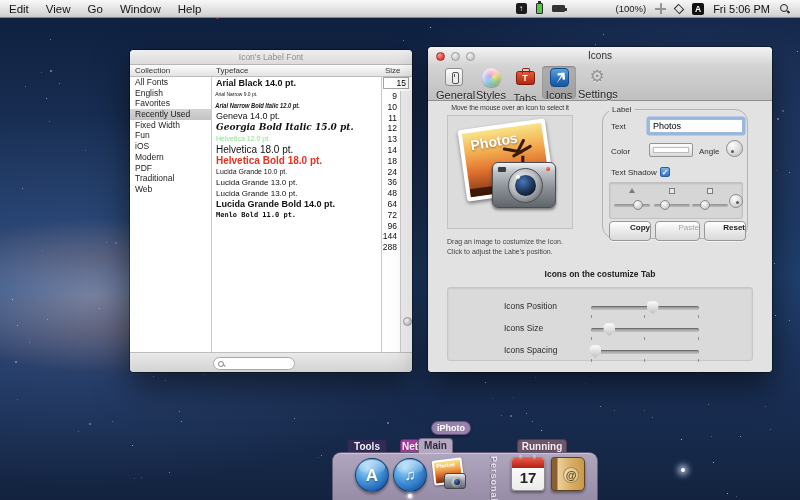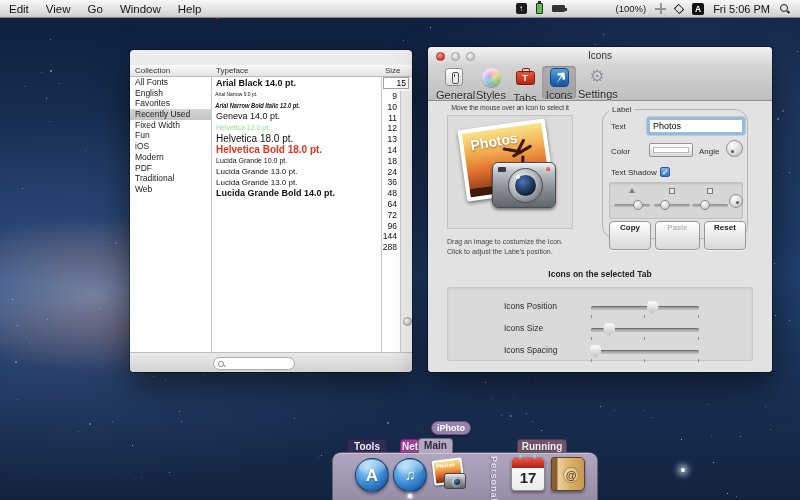--- a/index.html
+++ b/index.html
@@ -42,23 +42,23 @@
     line-height:12px; text-align:center; font-weight:bold; }
   .clock { font-size:11px; color:#111; }
   .mi-spot { position:relative; width:11px; height:11px; }
   .mi-spot::before { content:""; position:absolute; left:1px; top:1px; width:6px; height:6px;
     border:1.5px solid #222; border-radius:50%; }
   .mi-spot::after { content:""; position:absolute; left:8px; top:8px; width:3px; height:1.5px;
     background:#222; transform:rotate(45deg); }
 
   
   .window { position:absolute; border-radius:4px; box-shadow:0 14px 34px rgba(0,0,0,.55), 0 0 0 1px rgba(0,0,0,.35); }
-  .btn { position:absolute; height:29px; border:1px solid #979797; border-radius:4px;
+  .btn { position:absolute; height:20px; border:1px solid #979797; border-radius:4px;
     background:linear-gradient(180deg,#fff,#ececec 45%,#d9d9d9); font-size:8px; font-weight:bold;
-    color:#222; text-align:center; line-height:12px; box-shadow:0 1px 0 rgba(255,255,255,.6); }
+    color:#222; text-align:right; line-height:12px; box-shadow:0 1px 0 rgba(255,255,255,.6); }
   .btn.disabled { color:#a6a6a6; font-weight:normal; }
 
   
   .font-panel { left:130px; top:50px; width:282px; height:322px; background:#ececec; }
   .fp-titlebar { position:absolute; left:0; top:0; width:100%; height:15px; border-radius:4px 4px 0 0;
     background:linear-gradient(180deg,#efefef,#dcdcdc); border-bottom:1px solid #b6b6b6;
     text-align:center; font-size:8.5px; line-height:15px; color:#8f8f8f; }
   .fp-header { position:absolute; left:0; top:15px; width:100%; height:12px;
     background:linear-gradient(180deg,#fbfbfb,#e3e3e3); border-bottom:1px solid #bdbdbd;
     font-size:8px; color:#333; }
@@ -428,20 +428,21 @@
       </span>
       <span class="mi-move"></span>
       <span class="mi-diamond"></span>
       <span class="mi-inputa">A</span>
       <span class="clock">Fri 5:06 PM</span>
       <span class="mi-spot"></span>
     </div>
   </div>
 
   <div class="window font-panel">
+    <div class="fp-titlebar">Icon's Label Font</div>
     <div class="fp-header">
       <span style="left:5px">Collection</span>
       <span style="left:86px">Typeface</span>
       <span style="left:255px">Size</span>
     </div>
     <div class="fp-body">
       <div class="col-collection">
           <div class="fp-row">All Fonts</div>
           <div class="fp-row">English</div>
           <div class="fp-row">Favorites</div>
@@ -452,27 +453,29 @@
           <div class="fp-row">Modern</div>
           <div class="fp-row">PDF</div>
           <div class="fp-row">Traditional</div>
           <div class="fp-row">Web</div>
         </div>
       <div class="col-typeface">
           <div class="fp-trow" style="font-size: 9px; font-weight: bold;">Arial Black 14.0 pt.</div>
           <div class="fp-trow narrow" style="font-size: 6px;">Arial Narrow 9.0 pt.</div>
           <div class="fp-trow narrow" style="font-size: 7px; font-weight: bold; font-style: italic;">Arial Narrow Bold Italic 12.0 pt.</div>
           <div class="fp-trow" style="font-size: 9px;">Geneva 14.0 pt.</div>
+          <div class="fp-trow" style="font-size: 9px; font-weight: bold; font-style: italic; font-family: &quot;DejaVu Serif&quot;, serif;">Georgia Bold Italic 15.0 pt.</div>
           <div class="fp-trow" style="font-size: 7px; color: rgb(143, 223, 143);">Helvetica 12.0 pt.</div>
           <div class="fp-trow" style="font-size: 10px;">Helvetica 18.0 pt.</div>
           <div class="fp-trow" style="font-size: 10px; font-weight: bold; color: rgb(232, 50, 30);">Helvetica Bold 18.0 pt.</div>
           <div class="fp-trow" style="font-size: 7px;">Lucida Grande 10.0 pt.</div>
           <div class="fp-trow" style="font-size: 8px;">Lucida Grande 13.0 pt.</div>
           <div class="fp-trow" style="font-size: 8px;">Lucida Grande 13.0 pt.</div>
           <div class="fp-trow" style="font-size: 9px; font-weight: bold;">Lucida Grande Bold 14.0 pt.</div>
+          <div class="fp-trow" style="font-size: 7px; font-weight: bold; font-family: &quot;DejaVu Sans Mono&quot;, monospace;">Menlo Bold 11.0 pt.</div>
         </div>
       <input class="size-field" value="15" style="">
       <div class="col-size">
           <div class="fp-srow">9</div>
           <div class="fp-srow">10</div>
           <div class="fp-srow">11</div>
           <div class="fp-srow">12</div>
           <div class="fp-srow">13</div>
           <div class="fp-srow">14</div>
           <div class="fp-srow">18</div>
@@ -606,21 +609,21 @@
           <div class="knob shadow-knob">
               <i></i>
             </div>
         </div>
 
         <div class="btn" style="left:6px;top:111px;width:42px">Copy</div>
         <div class="btn disabled" style="left:52px;top:111px;width:45px">Paste</div>
         <div class="btn" style="left:101px;top:111px;width:42px">Reset</div>
       </div>
 
-      <div class="sec-title">Icons on the selected Tab</div>
+      <div class="sec-title">Icons on the costumize Tab</div>
       <div class="tab-panel">
         <span class="slabel" style="top:13px">Icons Position</span>
         <div class="big-slider" style="top:13px">
           <div class="bs-track"></div>
           <div class="tick" style="left:0"></div>
             <div class="tick" style="left:53px"></div>
             <div class="tick" style="right:0"></div>
           <div class="sl-thumb" style="left: calc(57% - 6px);"></div>
         </div>
         <span class="slabel" style="top:35px">Icons Size</span>

